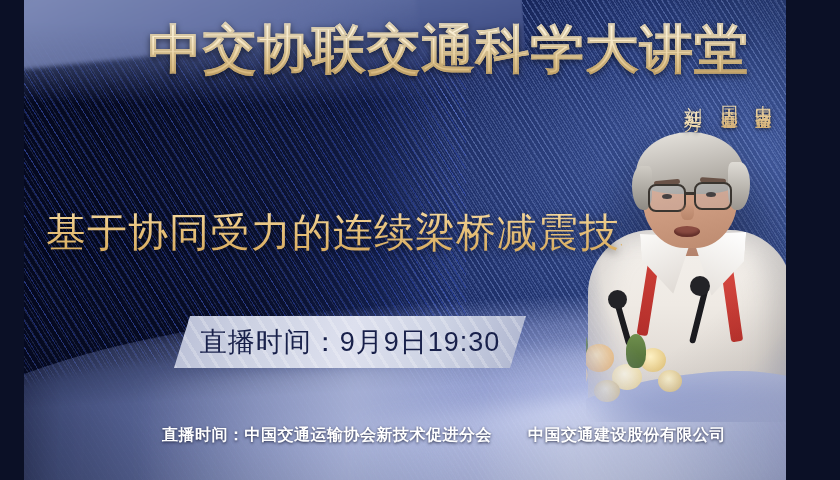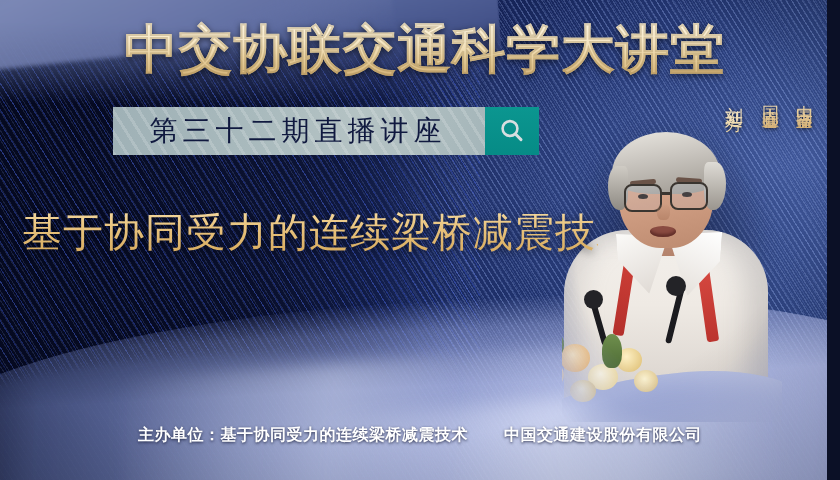--- a/index.html
+++ b/index.html
@@ -1,20 +1,21 @@
 <!DOCTYPE html>
 <html><head>
 <meta charset="utf-8">
 <style>
   html,body{margin:0;padding:0;background:#0b1026;}
   *{box-sizing:border-box;}
   #poster{
-    position:relative;width:827px;height:480px;overflow:hidden;
+    position:relative;width:762px;height:480px;overflow:hidden;
     font-family:"Liberation Sans","DejaVu Sans",sans-serif;
     background:#737373;
+    margin-left:24px;
   }
 
   
   .layer{position:absolute;inset:0;}
 
   .bg-base{
     background:
       linear-gradient(118deg,
         #0a1130 0%,
         #0b1335 26%,
@@ -357,35 +358,29 @@
         <div class="fl" style="left:86px;top:4px;width:20px;height:34px;background:linear-gradient(180deg,#6f8f4d,#4e6b36);border-radius:50% 50% 40% 40%;"></div>
         <div class="fl" style="left:30px;top:2px;width:18px;height:26px;background:linear-gradient(180deg,#7d9a55,#53703a);border-radius:50%;"></div>
       </div>
     </div>
   </div>
 
   <div class="layer bg-vignette"></div>
 
   <div class="main-title cn">中交协联交通科学大讲堂</div>
 
-  <div class="subbar">
-    <div class="subbar-label cn">第三十二期直播讲座</div>
-    <div class="search-box">
-      <svg width="30" height="30" viewBox="0 0 30 30">
-        <circle cx="13" cy="12.5" r="7.4" fill="none" stroke="#d7dee0" stroke-width="2.6"></circle>
-        <line x1="18.4" y1="18" x2="24" y2="23.6" stroke="#d7dee0" stroke-width="3" stroke-linecap="round"></line>
-      </svg>
-    </div>
+
+  <div class="topic cn">基于协同受力的连续梁桥减震技术</div>
+
+  <div class="timebox">
+    <span class="timebox-label cn">直播时间：9月9日19:30</span>
   </div>
 
-  <div class="topic cn">基于协同受力的连续梁桥减震技术</div>
-
-
   <div class="organizer cn">
-    <span>主办单位：基于协同受力的连续梁桥减震技术</span>
+    <span>直播时间：中国交通运输协会新技术促进分会</span>
     <span class="gap"></span>
     <span>中国交通建设股份有限公司</span>
   </div>
 
   <div class="vstack">
     <div class="vcol cn col-company">中国交通建设股份有限公司</div>
     <div class="vcol cn col-dept">国内直营业务事业部总工办</div>
     <div class="vcol cn col-name">
       <span>刘延芳</span>
       <span class="vgap"></span>

